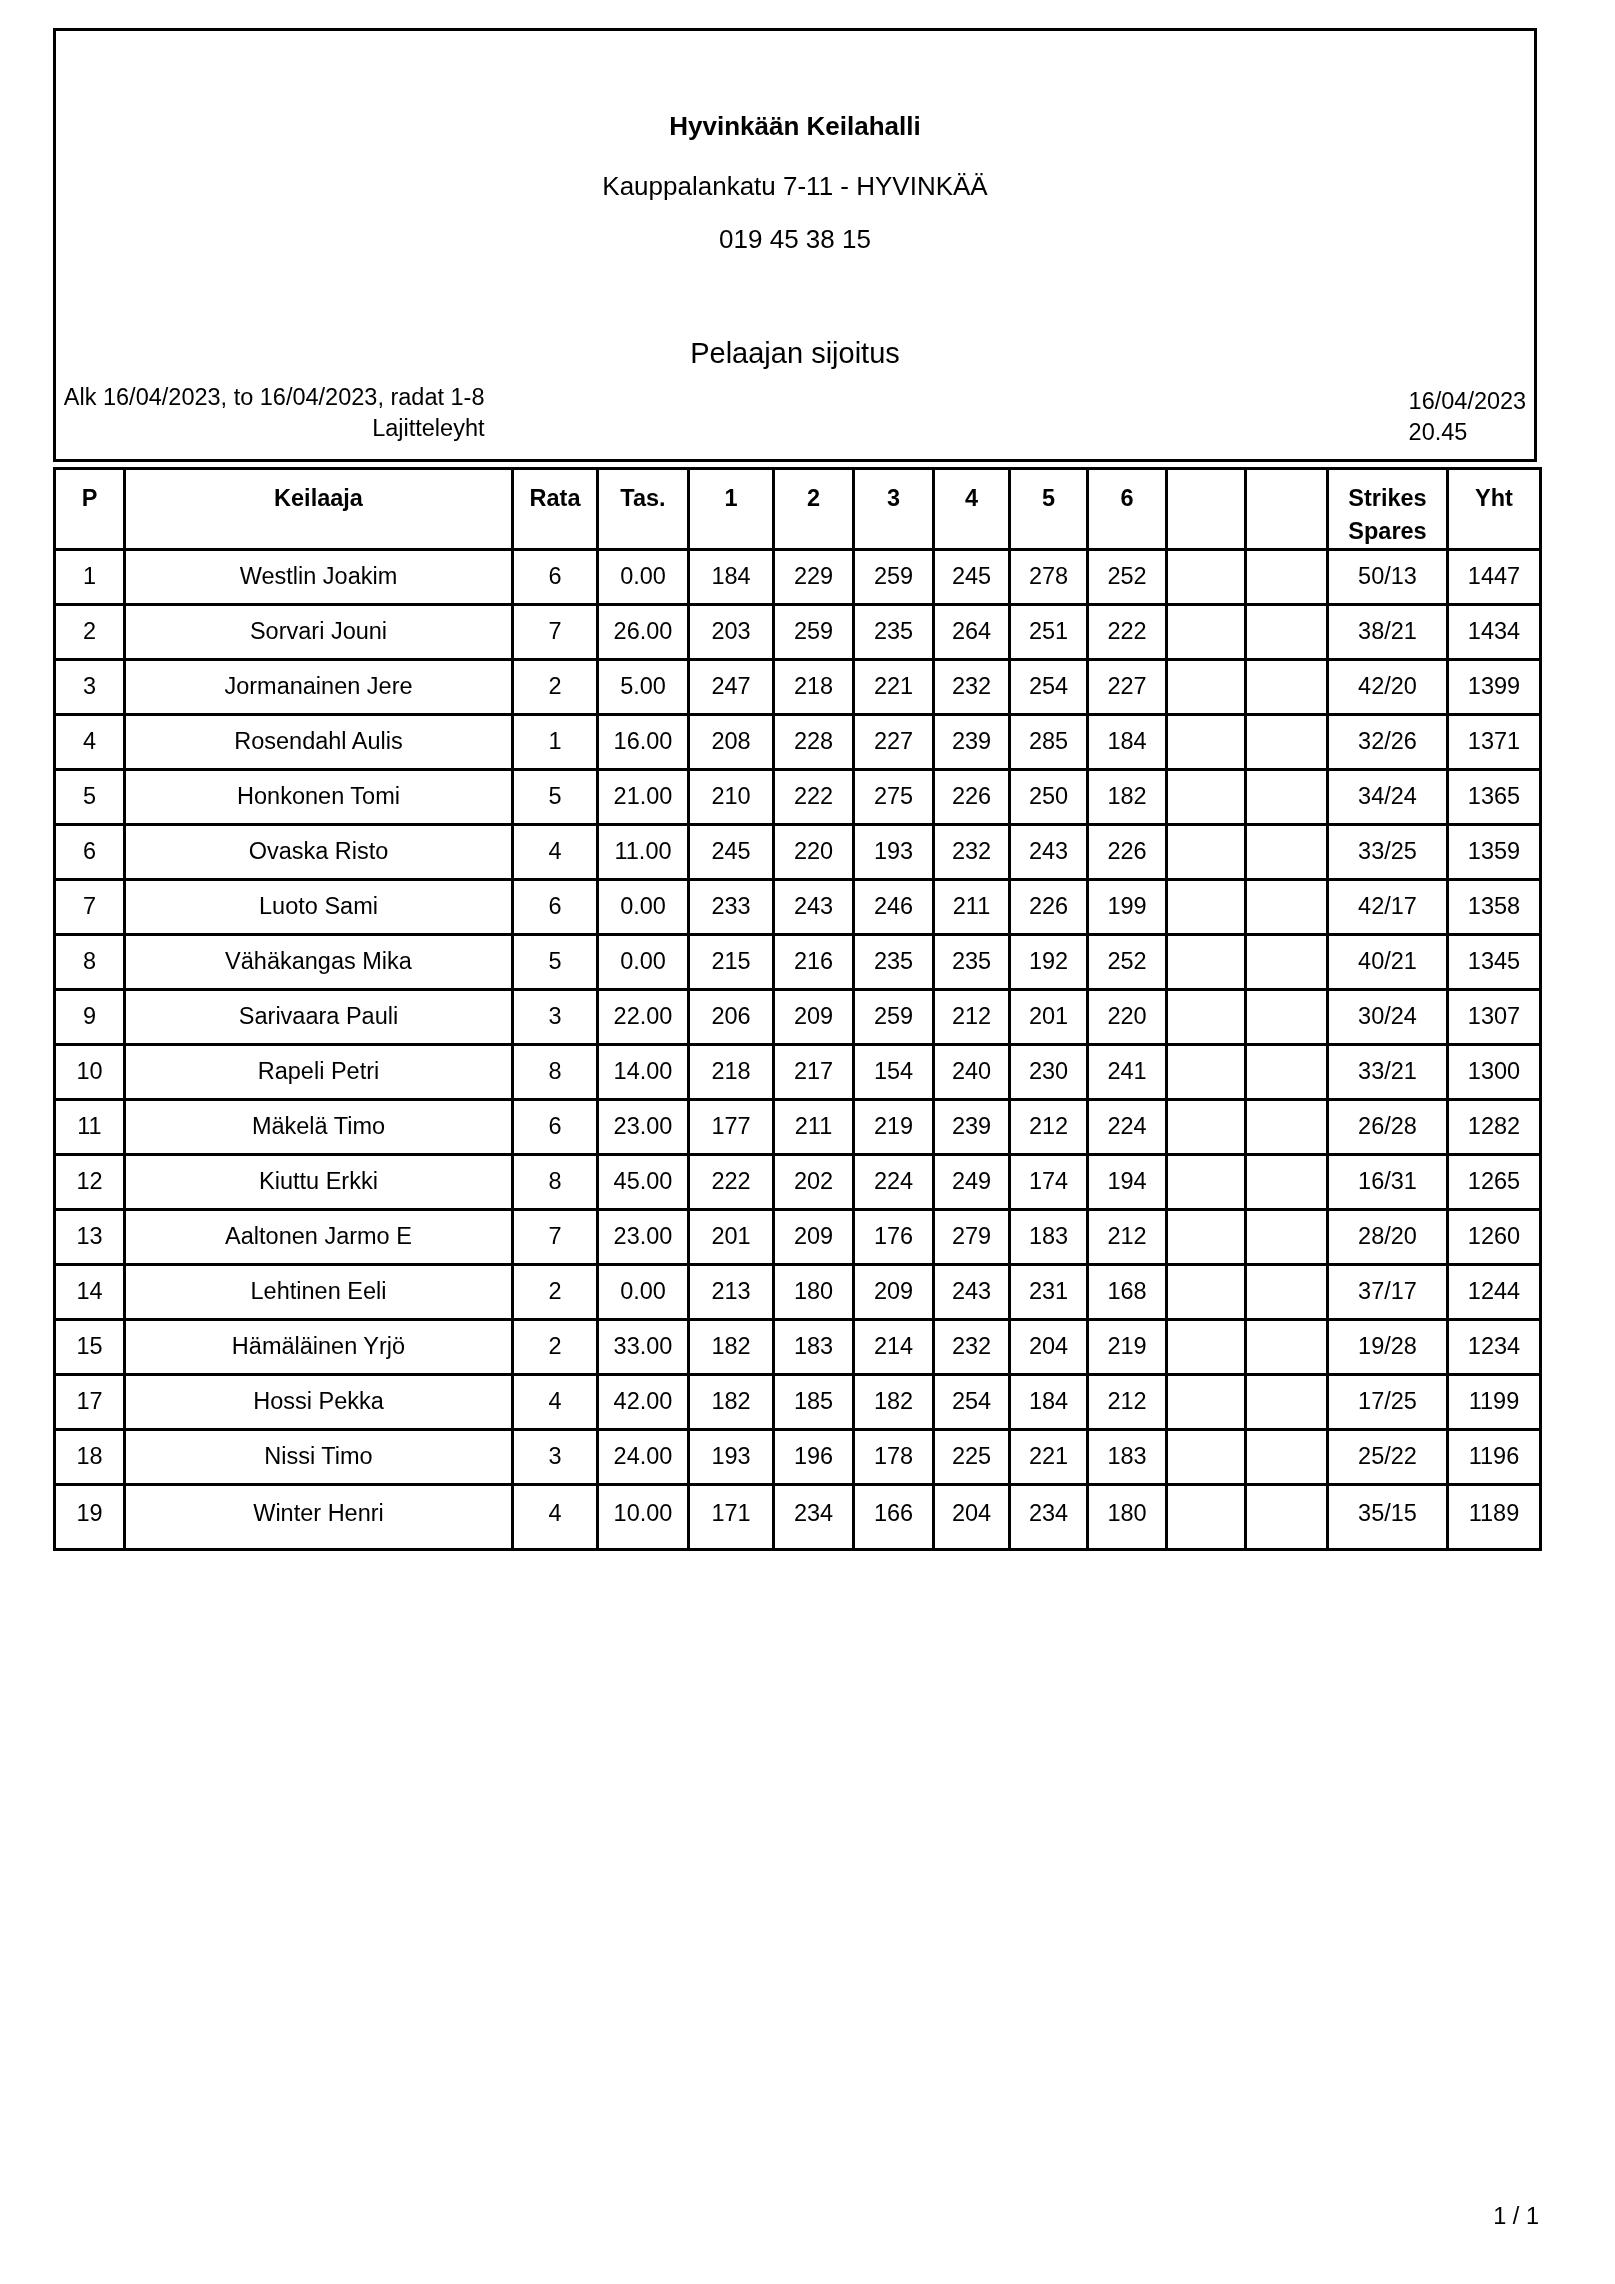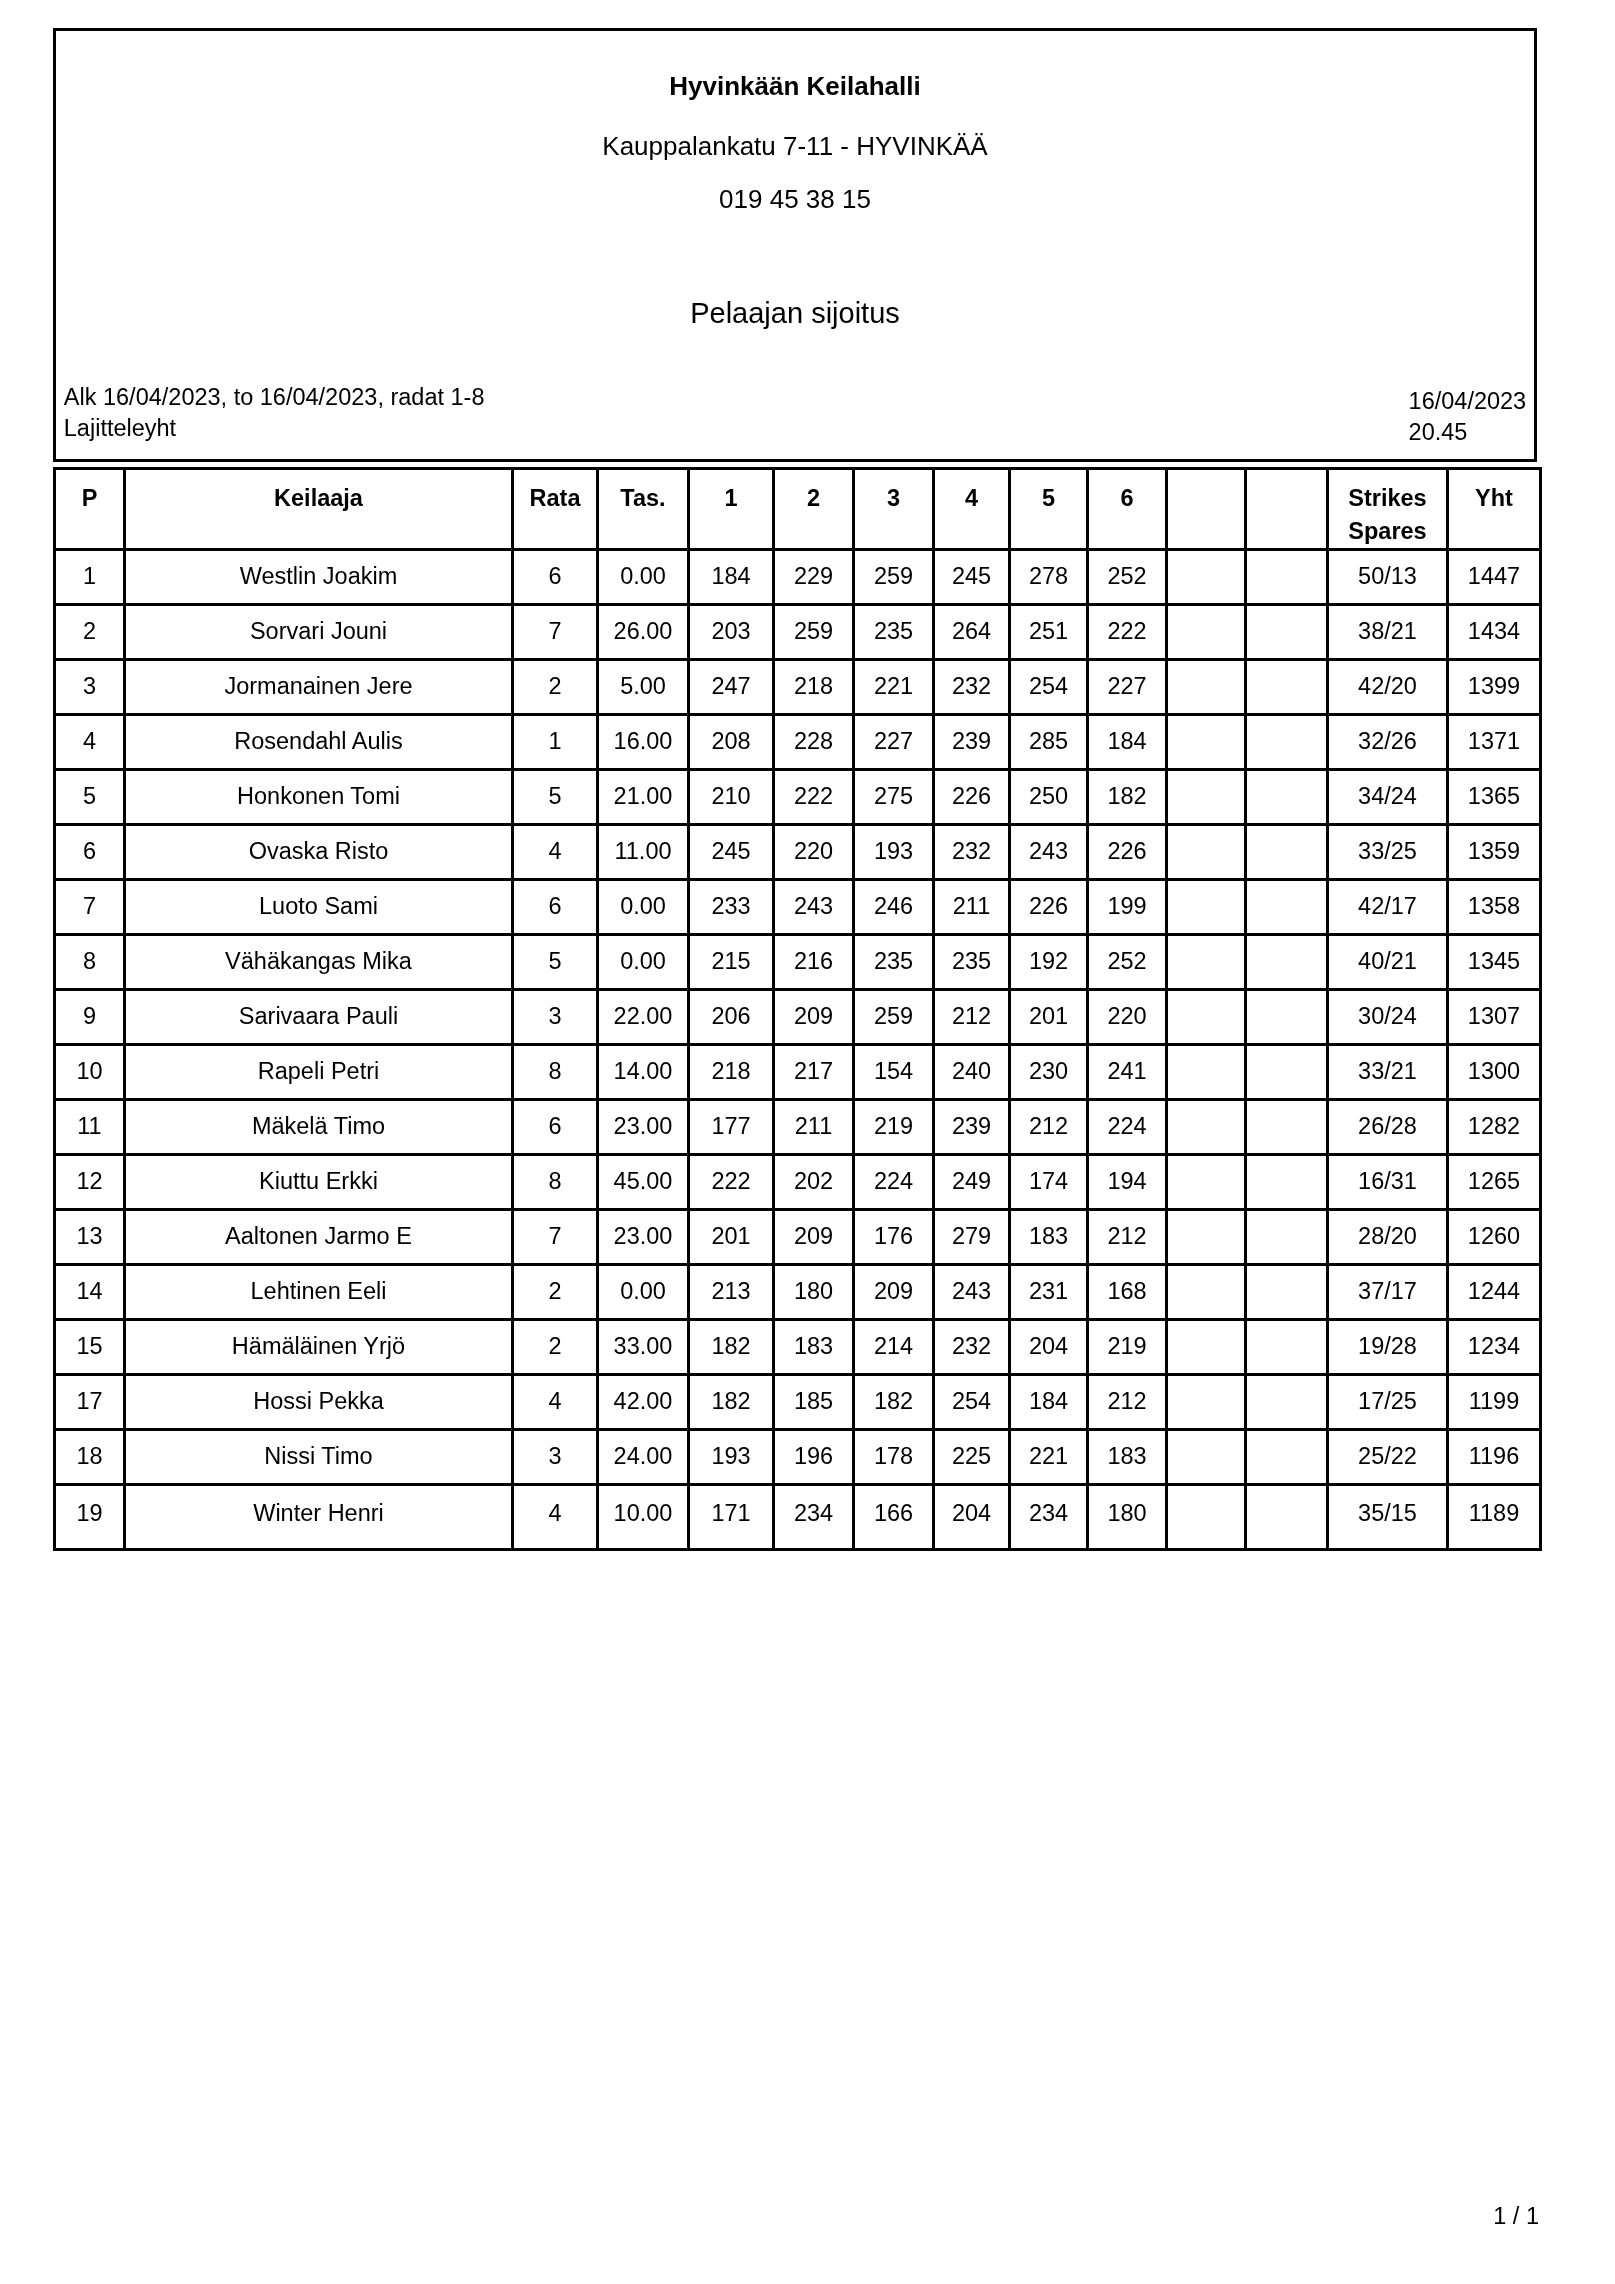--- a/index.html
+++ b/index.html
@@ -23,31 +23,33 @@
       height: 428px;
       border: 3.3px solid #000;
     }
     .hdr-line {
       position: absolute;
       left: 0;
       right: 0;
       text-align: center;
       font-size: 26px;
       line-height: 31px;
+      margin-top: 40px;
     }
     .hdr-title { top: 40px; font-weight: bold; }
     .hdr-address { top: 100px; }
     .hdr-phone { top: 153px; }
     .hdr-report { top: 267px; font-size: 29px; }
     .hdr-meta-left {
       position: absolute;
       left: 7.8px;
       top: 351px;
       font-size: 23.5px;
       line-height: 31px;
+      text-align: right;
     }
     .hdr-meta-right {
       position: absolute;
       right: 7.8px;
       top: 355px;
       font-size: 23.5px;
       line-height: 31px;
       text-align: left;
     }
 

